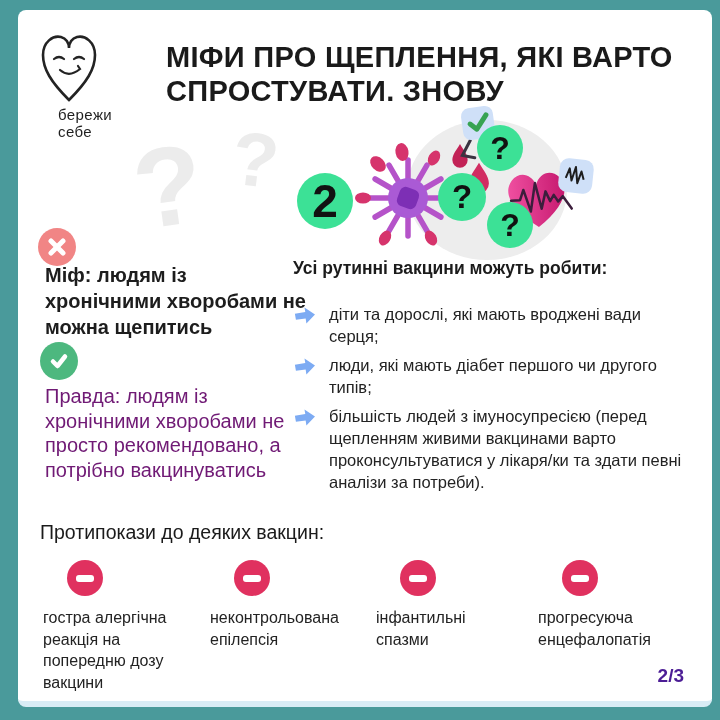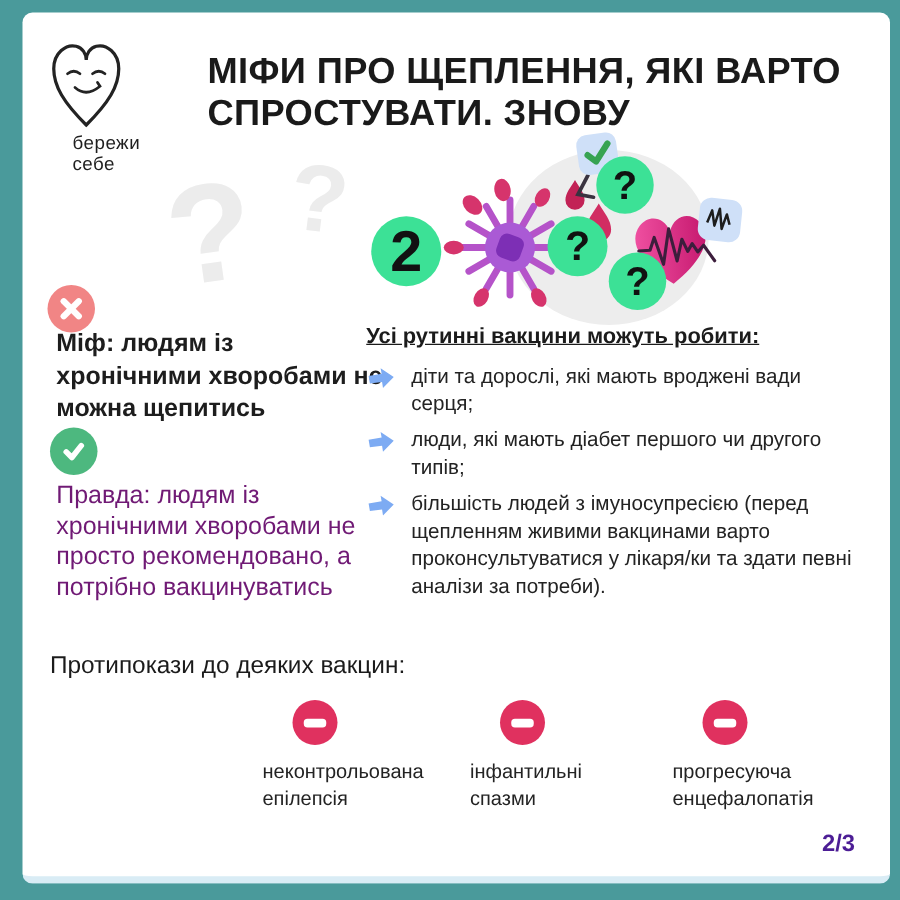--- a/index.html
+++ b/index.html
@@ -29,21 +29,21 @@
   
   .x-circle{left:20px;top:218px;width:38px;height:38px;border-radius:50%;background:#f18585;
             display:flex;align-items:center;justify-content:center;}
   .check-circle{left:22px;top:332px;width:38px;height:38px;border-radius:50%;background:#4db87f;
             display:flex;align-items:center;justify-content:center;}
   .myth-text{left:27px;top:252px;width:262px;font-size:20px;font-weight:800;line-height:26px;color:#1d1d1d;}
   .truth-text{left:27px;top:374px;width:266px;font-size:20px;font-weight:400;line-height:24.5px;color:#701a75;}
 
   
   .routine{left:275px;top:248px;width:400px;}
-  .routine-heading{font-size:17.5px;font-weight:800;color:#1b1b1b;margin-bottom:11px;text-decoration:underline;}
+  .routine-heading{font-size:17.5px;font-weight:800;color:#1b1b1b;margin-bottom:24px;}
   .routine-item{display:flex;align-items:flex-start;margin-bottom:7px;}
   .arrow-wrap{flex:0 0 24px;margin-top:2px;}
   .routine-item p{margin:0 0 0 12px;width:360px;font-size:16.5px;line-height:22px;
                   font-weight:500;color:#232323;}
 
   
   .contra-heading{left:22px;top:511px;font-size:19.5px;font-weight:400;color:#1b1b1b;}
   .contra-col{top:550px;}
   .col1{left:25px;width:135px;}
   .col2{left:192px;width:160px;}
@@ -194,20 +194,26 @@
           <svg width="24" height="21" viewBox="0 0 24 21">
               <path d="M2,8 L12.5,7 L12,2.5 L22,10.3 L12.8,18.5 L12.4,13.6 L2.6,14.2 Z" fill="#7dabf3" transform="rotate(-4 12 10)"></path>
             </svg>
         </span>
         <p>більшість людей з імуносупресією (перед щепленням живими вакцинами варто проконсультуватися у лікаря/ки та здати певні аналізи за потреби).</p>
       </div>
     </div>
 
     <div class="abs contra-heading">Протипокази до деяких вакцин:</div>
 
+    <div class="abs contra-col col1">
+      <span class="minus-circle">
+          <span class="minus-bar"></span>
+        </span>
+      <div class="contra-label">гостра алергічна реакція на попередню дозу вакцини</div>
+    </div>
     <div class="abs contra-col col2">
       <span class="minus-circle">
           <span class="minus-bar"></span>
         </span>
       <div class="contra-label">неконтрольована епілепсія</div>
     </div>
     <div class="abs contra-col col3">
       <span class="minus-circle">
           <span class="minus-bar"></span>
         </span>

